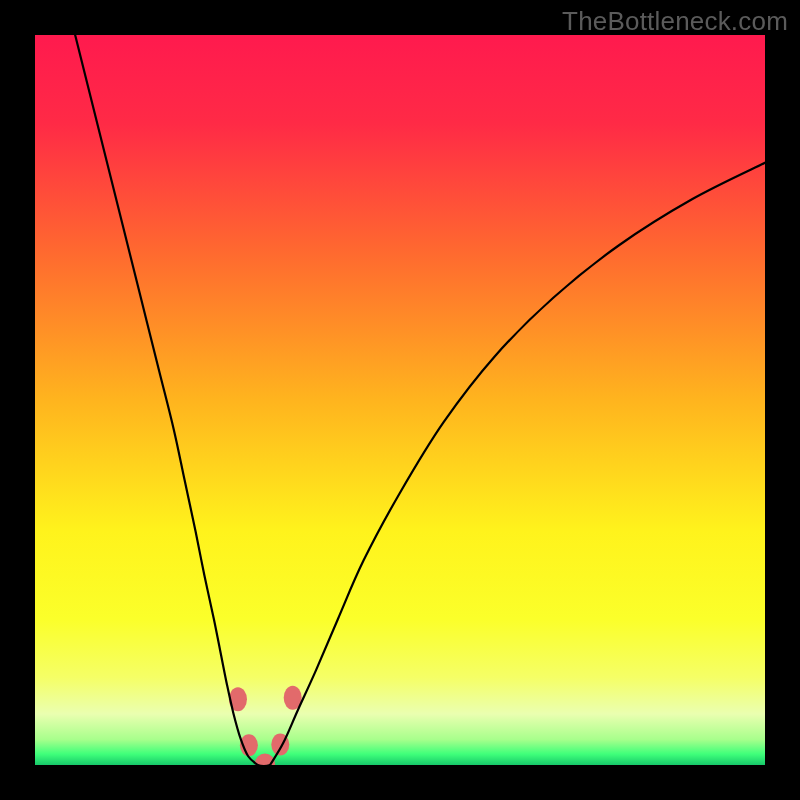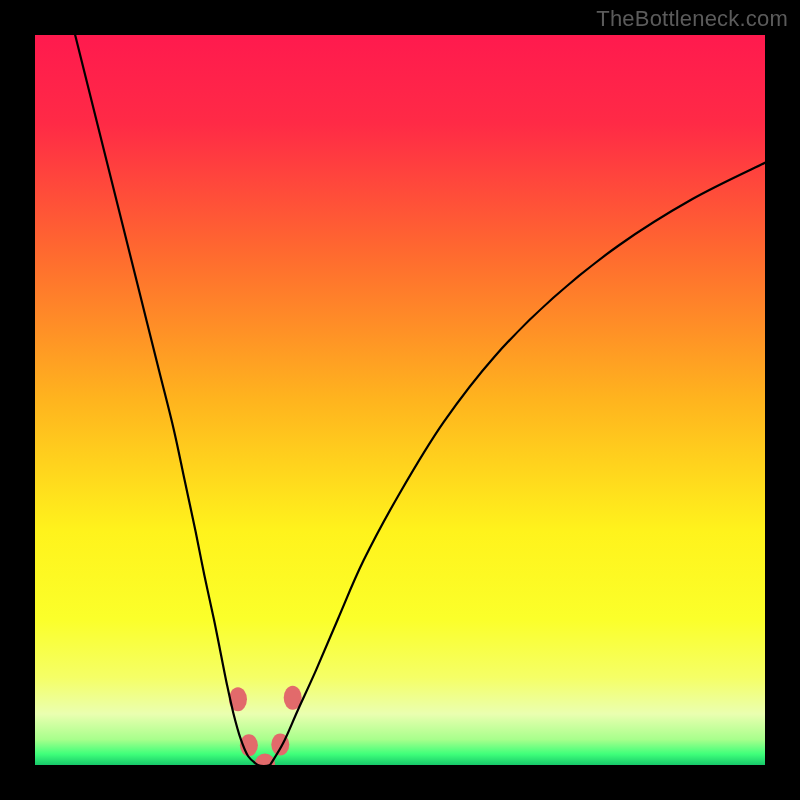--- a/index.html
+++ b/index.html
@@ -28,21 +28,21 @@
   }
   .gradient {
     position: absolute;
     top: 0; left: 0; right: 0; bottom: 0;
   }
   .watermark {
     position: absolute;
     top: 6px;
     right: 12px;
     color: #5b5b5b;
-    font-size: 22px;
+    font-size: 26px;
     font-weight: 400;
     letter-spacing: 0.2px;
     user-select: none;
   }
   svg.curve {
     position: absolute;
     top: 0; left: 0;
     width: 730px;
     height: 730px;
     pointer-events: none;

